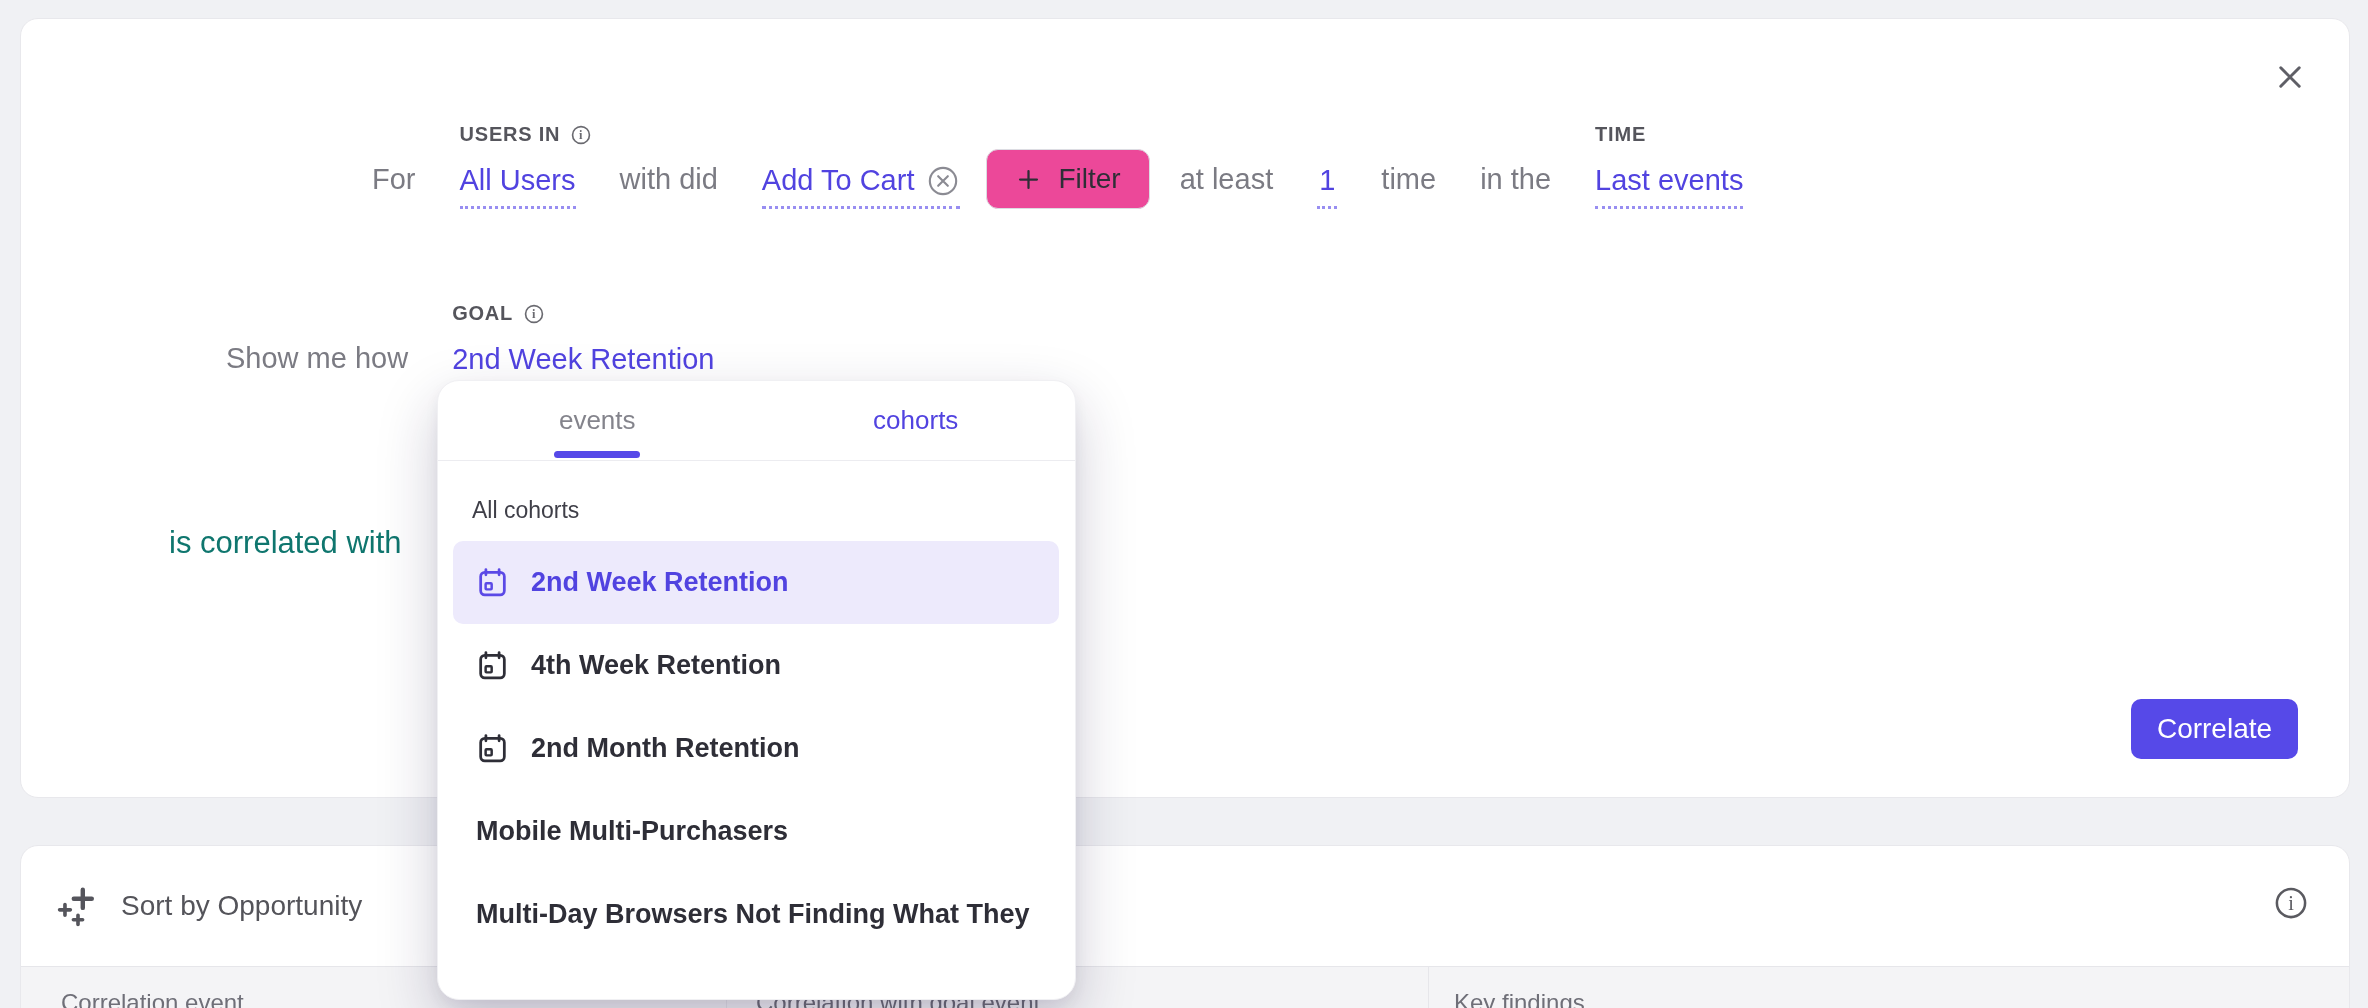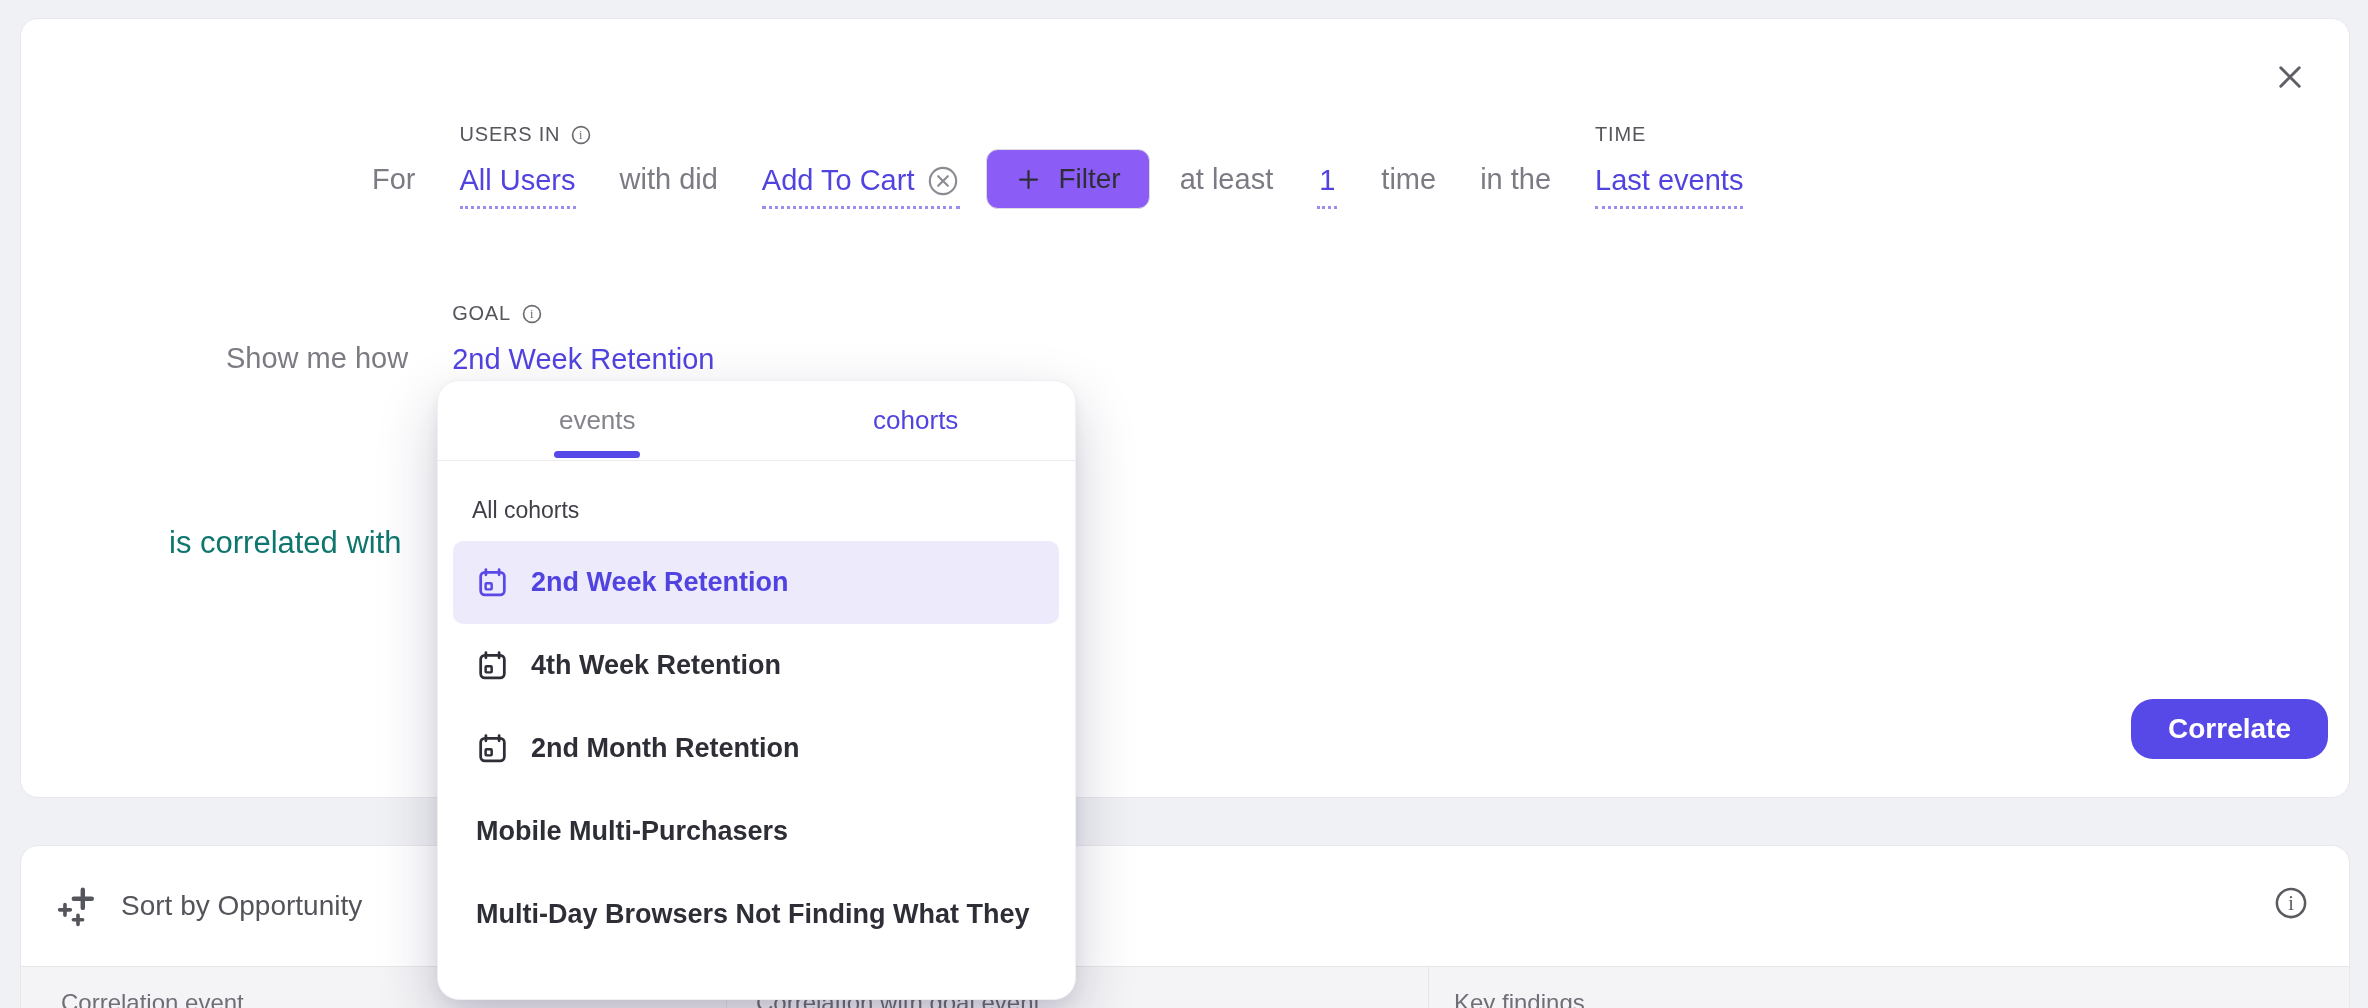--- a/index.html
+++ b/index.html
@@ -13,24 +13,24 @@
   
   .icon-btn{position:absolute;width:38px;height:38px;display:flex;align-items:center;justify-content:center;cursor:pointer;background:none;border:none;padding:0;}
 
   
   .row{position:absolute;display:flex;align-items:flex-end;gap:44px;white-space:nowrap;}
   .row1{left:351px;top:130px;}
   .row2{left:205px;top:322px;}
   .lead3{position:absolute;left:148px;top:506px;font-size:31px;color:#0f766e;}
   .word{font-size:29px;line-height:35px;color:#7b7b83;padding-bottom:9px;border-bottom:3px dotted transparent;}
   .field{position:relative;display:flex;align-items:center;gap:12px;font-size:29px;line-height:35px;font-weight:500;color:#5143e0;padding-bottom:8px;border-bottom:3px dotted rgba(88,72,232,.62);cursor:pointer;}
-  .field-label{position:absolute;top:-46px;left:0;display:flex;align-items:center;gap:10px;font-size:20px;font-weight:400;letter-spacing:.8px;color:#55555c;}
-  .filter-btn{display:flex;align-items:center;gap:16px;height:60px;padding:0 28px;background:#8b5cf6;border:1.5px solid #dcdce2;border-radius:12px;font-size:28px;color:#2e2e36;cursor:pointer;margin:0 -14px 0 -18px;}
-
-  .correlate-btn{position:absolute;left:2110px;top:680px;width:197px;height:60px;background:#5649e8;color:#fff;border:none;border-radius:22px;font-size:28px;font-weight:700;font-family:inherit;cursor:pointer;display:flex;align-items:center;justify-content:center;}
+  .field-label{position:absolute;top:-46px;left:0;display:flex;align-items:center;gap:10px;font-size:20px;font-weight:700;letter-spacing:.8px;color:#55555c;}
+  .filter-btn{display:flex;align-items:center;gap:16px;height:60px;padding:0 28px;background:#ec4899;border:1.5px solid #dcdce2;border-radius:12px;font-size:28px;color:#2e2e36;cursor:pointer;margin:0 -14px 0 -18px;}
+
+  .correlate-btn{position:absolute;left:2110px;top:680px;width:167px;height:60px;background:#5649e8;color:#fff;border:none;border-radius:10px;font-size:28px;font-weight:400;font-family:inherit;cursor:pointer;display:flex;align-items:center;justify-content:center;}
 
   
   .dropdown{position:absolute;left:437px;top:380px;width:637px;height:618px;background:#fff;border:1px solid #f0f0f3;border-radius:22px;box-shadow:0 6px 14px rgba(30,25,70,.06),0 24px 60px rgba(30,25,70,.22);overflow:hidden;z-index:50;}
   .dd-tabs{position:relative;display:flex;height:79px;border-bottom:1px solid #ececf0;}
   .dd-tab{flex:1;display:flex;align-items:center;justify-content:center;font-size:26px;color:#84848c;cursor:pointer;}
   .dd-tab.active{color:#5143e0;font-weight:500;}
   .dd-indicator{position:absolute;left:116px;bottom:2px;width:86px;height:7px;border-radius:5px;background:#5649e8;}
   .dd-section{position:absolute;left:34px;top:116px;font-size:23px;color:#3f3f48;}
   .dd-list{position:absolute;left:15px;right:16px;top:160px;}
   .dd-item{display:flex;align-items:center;height:83px;padding:0 0 0 23px;border-radius:10px;font-size:27px;font-weight:600;color:#2e2e37;cursor:pointer;gap:22px;}

